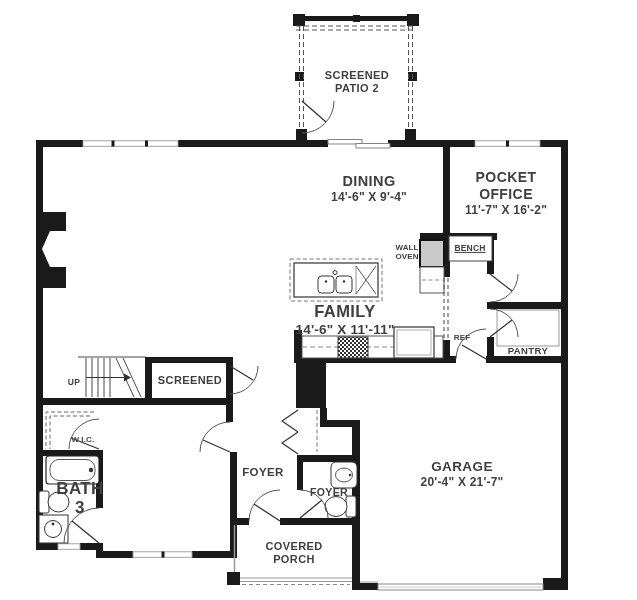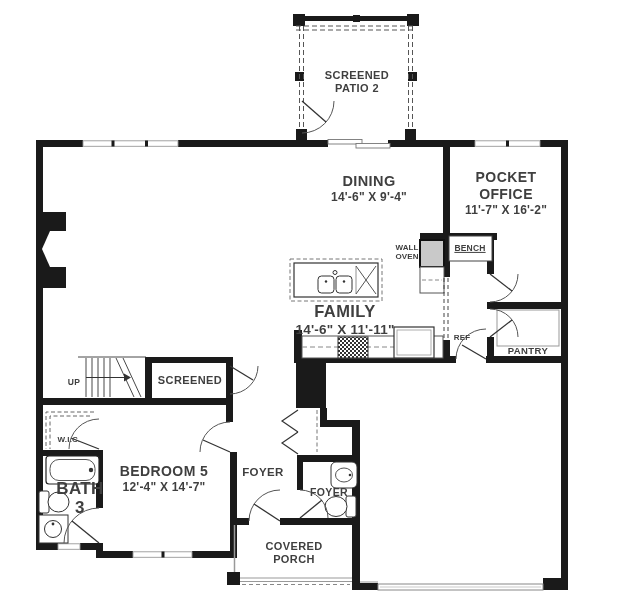--- a/index.html
+++ b/index.html
@@ -264,45 +264,45 @@
     <div class="l-room">POCKET</div>
     <div class="l-room">OFFICE</div>
     <div class="l-dims">11'-7" X 16'-2"</div>
   </div>
 
   <div class="lbl kit" style="left:345px;top:320px;">
     <div class="l-room">FAMILY</div>
     <div class="l-dims">14'-6" X 11'-11"</div>
   </div>
 
-
-  <div class="lbl bed" style="left:164px;top:479px;">
-    <div class="l-room">BEDROOM 5</div>
-    <div class="l-dims">12'-4" X 14'-7"</div>
-  </div>
+  <div class="lbl gar" style="left:462px;top:474px;">
+    <div class="l-room">GARAGE</div>
+    <div class="l-dims">20'-4" X 21'-7"</div>
+  </div>
+
 
   <div class="lbl foyer-l" style="left:263px;top:473px;">
     <div>FOYER</div>
   </div>
 
   <div class="lbl pwdr-l" style="left:329px;top:492px;">
     <div>FOYER</div>
   </div>
 
   <div class="lbl porch-l" style="left:294px;top:553px;">
     <div>COVERED</div>
     <div>PORCH</div>
   </div>
 
   <div class="lbl bath-l" style="left:80px;top:499px;">
     <div>BATH</div>
     <div>3</div>
   </div>
 
-  <div class="lbl wic-l" style="left:69px;top:440px;">
+  <div class="lbl wic-l" style="left:69px;top:440px;padding-left:28px;">
     <div>W.I.C.</div>
   </div>
 
   <div class="lbl stor-l" style="left:190px;top:381px;">
     <div>SCREENED</div>
   </div>
 
   <div class="lbl pan-l" style="left:528px;top:351px;">
     <div>PANTRY</div>
   </div>

